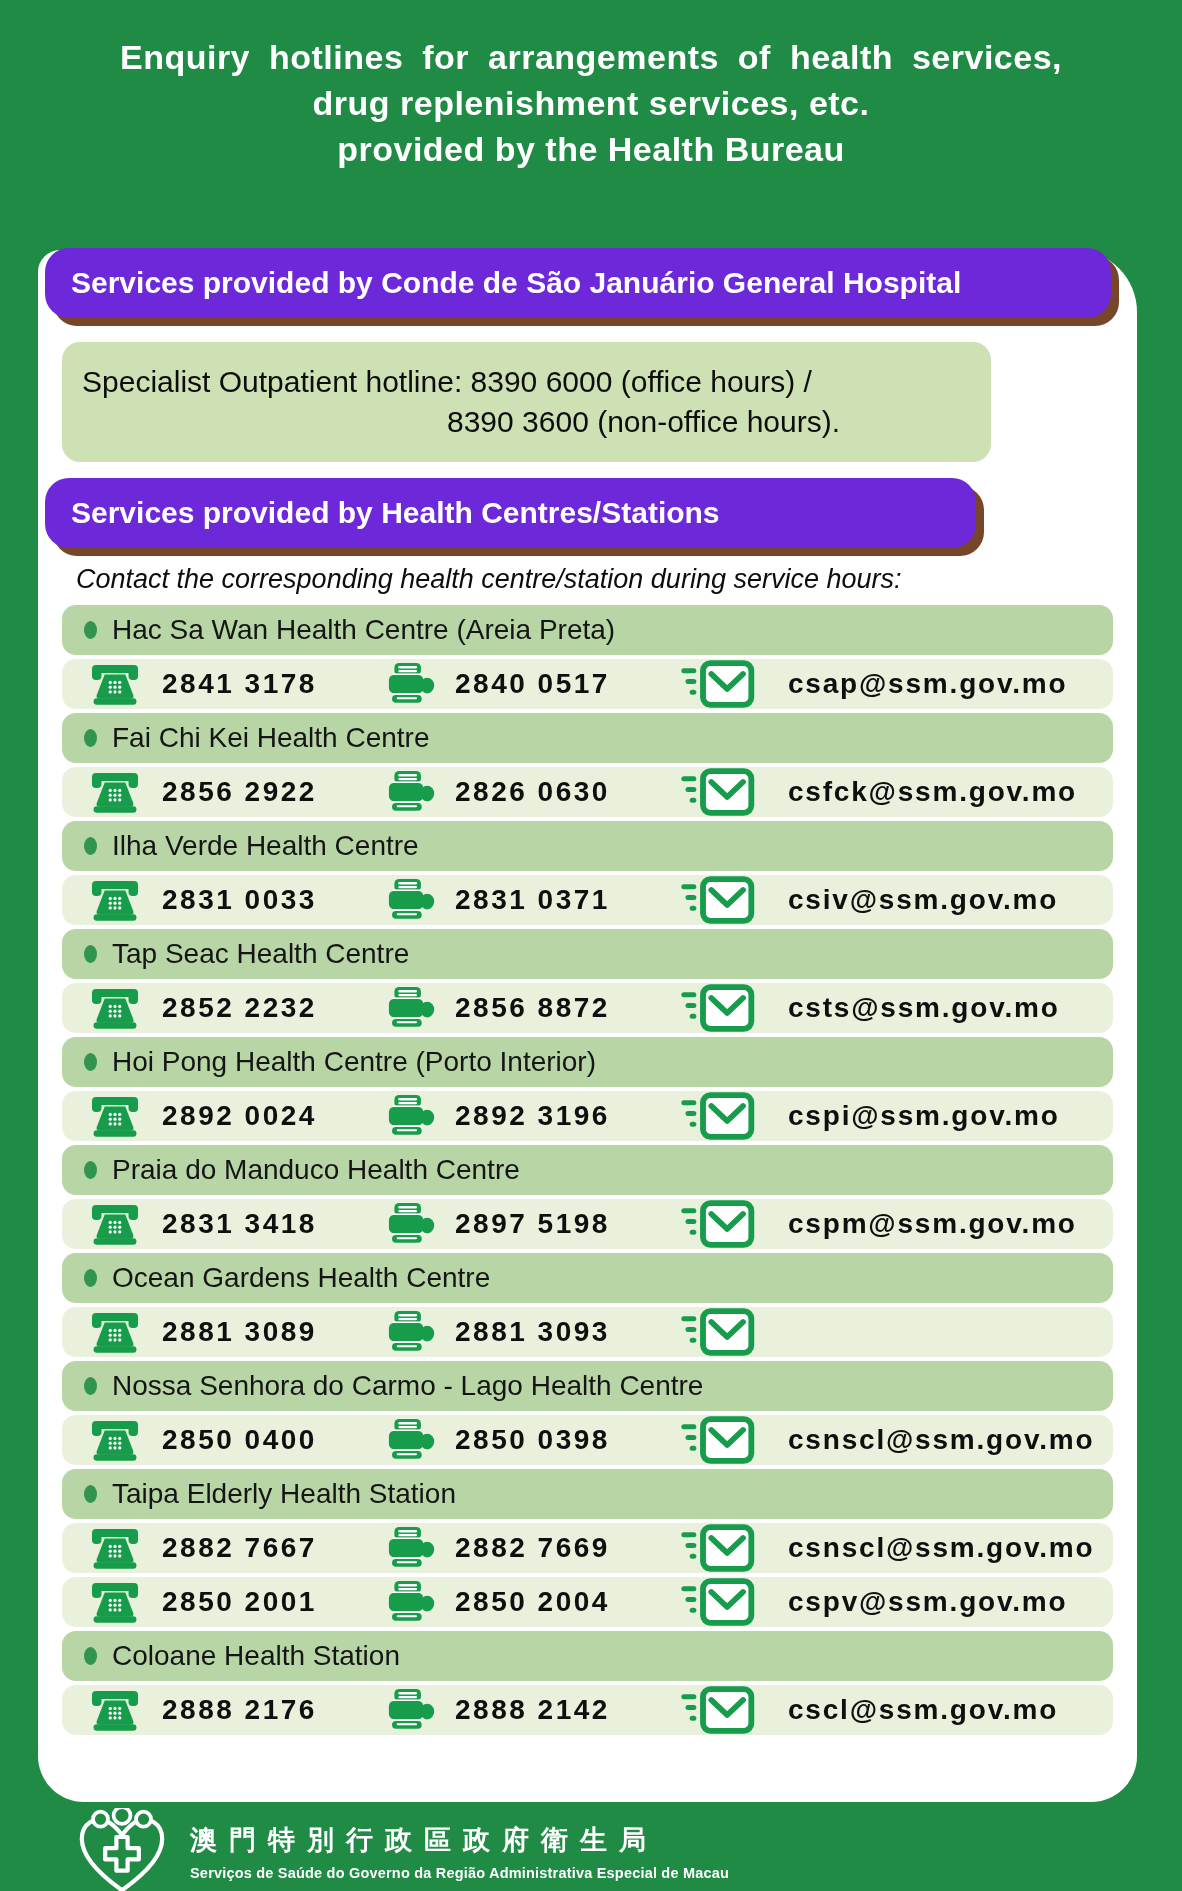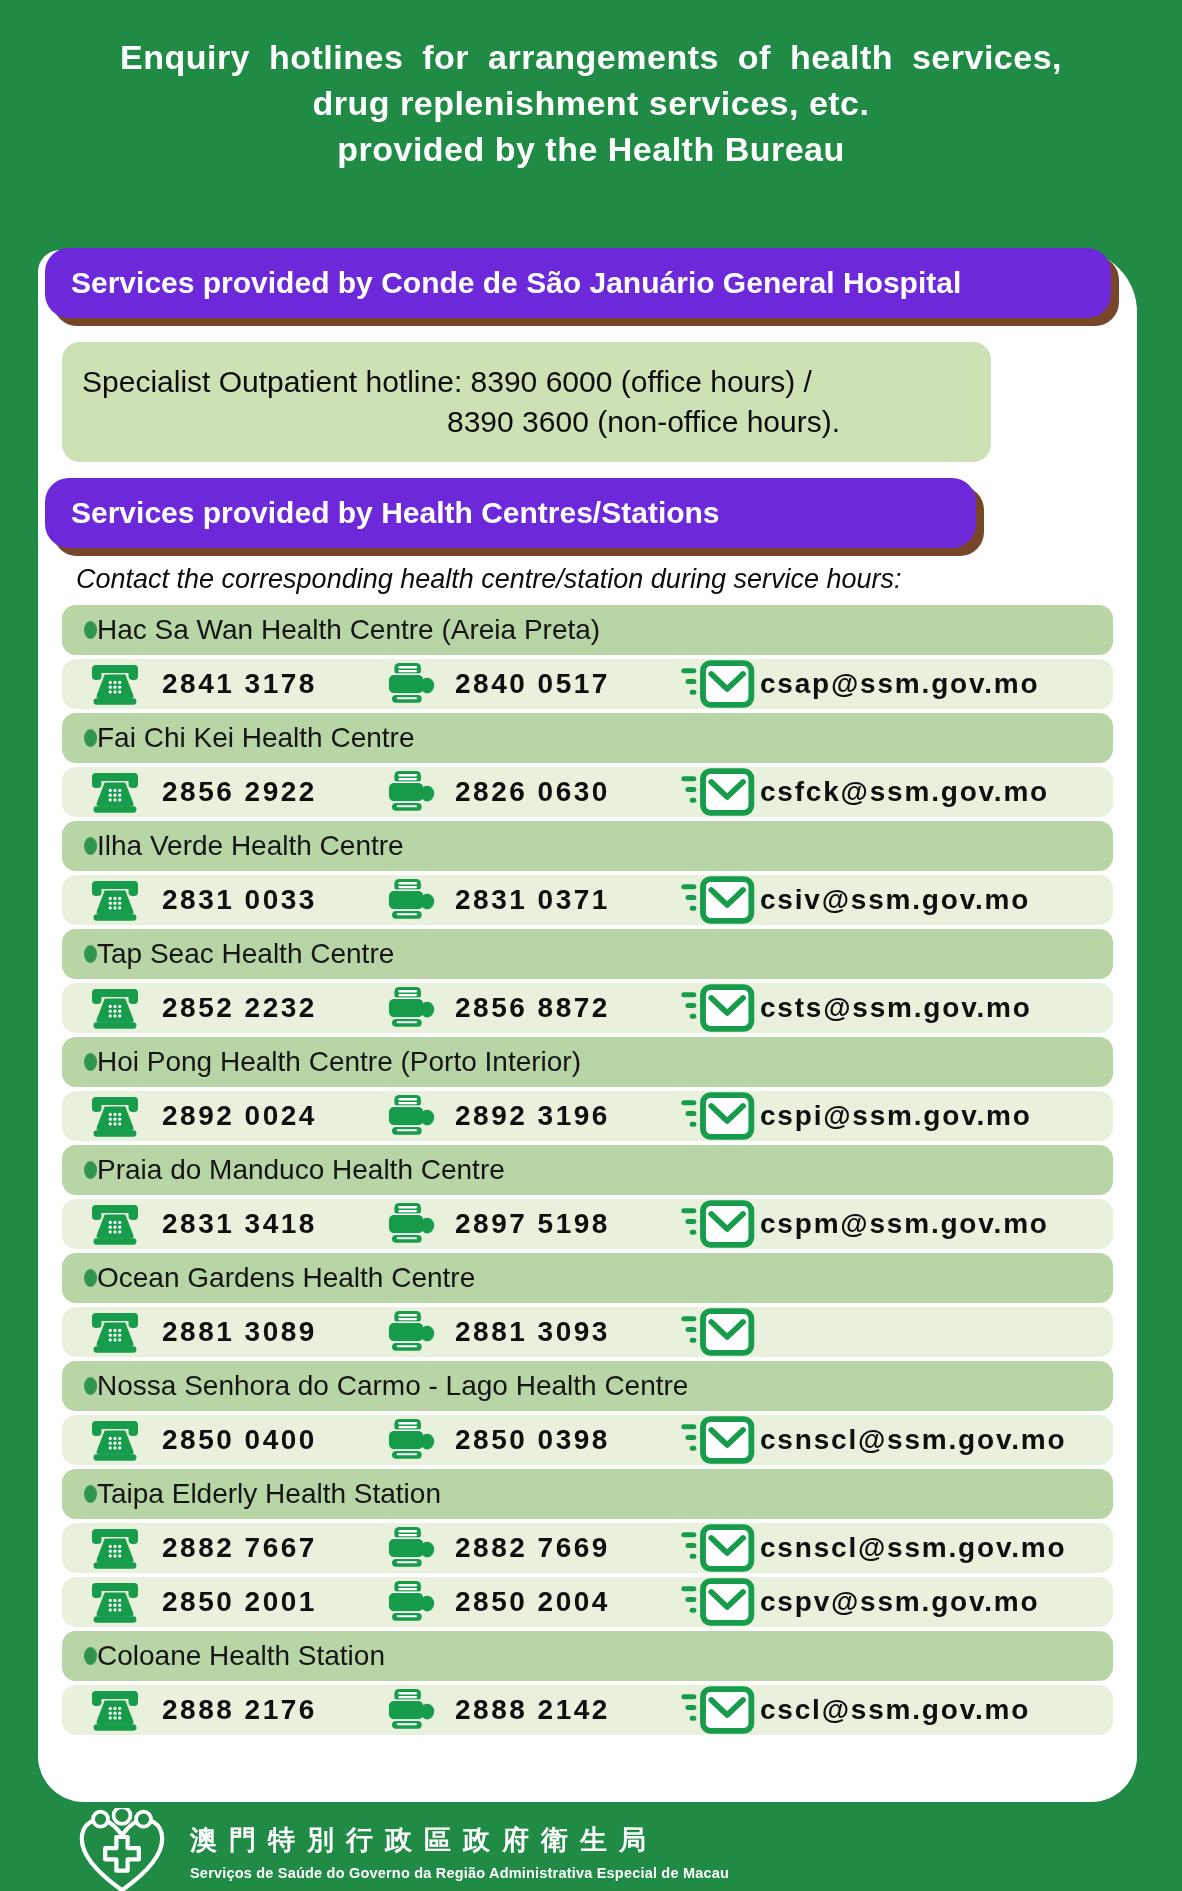--- a/index.html
+++ b/index.html
@@ -76,20 +76,21 @@
     gap:4px;
   }
   .name-row{
     background:#b8d5a6;
     border-radius:14px;
     height:50px;
     display:flex;
     align-items:center;
     padding-left:22px;
     box-sizing:border-box;
+    gap:15px;
     color:#151515;
     font-size:28px;
   }
   .bullet{
     width:13px;height:18px;
     background:#2f9551;
     border-radius:50%;
     flex:0 0 auto;
   }
   .contact-row{
@@ -103,21 +104,21 @@
     color:#0f0f0f;
     font-size:28px;
     font-weight:bold;
     letter-spacing:2.5px;
   }
   .contact-row svg{flex:0 0 auto;}
   .phone-num{margin-left:20px;width:185px;}
   .fax-icon{margin-left:38px;}
   .fax-num{margin-left:20px;width:185px;}
   .email-icon{margin-left:40px;}
-  .email-text{margin-left:4px;letter-spacing:1.8px;}
+  .email-text{margin-left:32px;letter-spacing:1.8px;}
   
   .footer{
     position:absolute;
     left:74px; top:1808px;
     display:flex;
     align-items:center;
     gap:20px;
     color:#ffffff;
   }
   .footer .org-zh{

